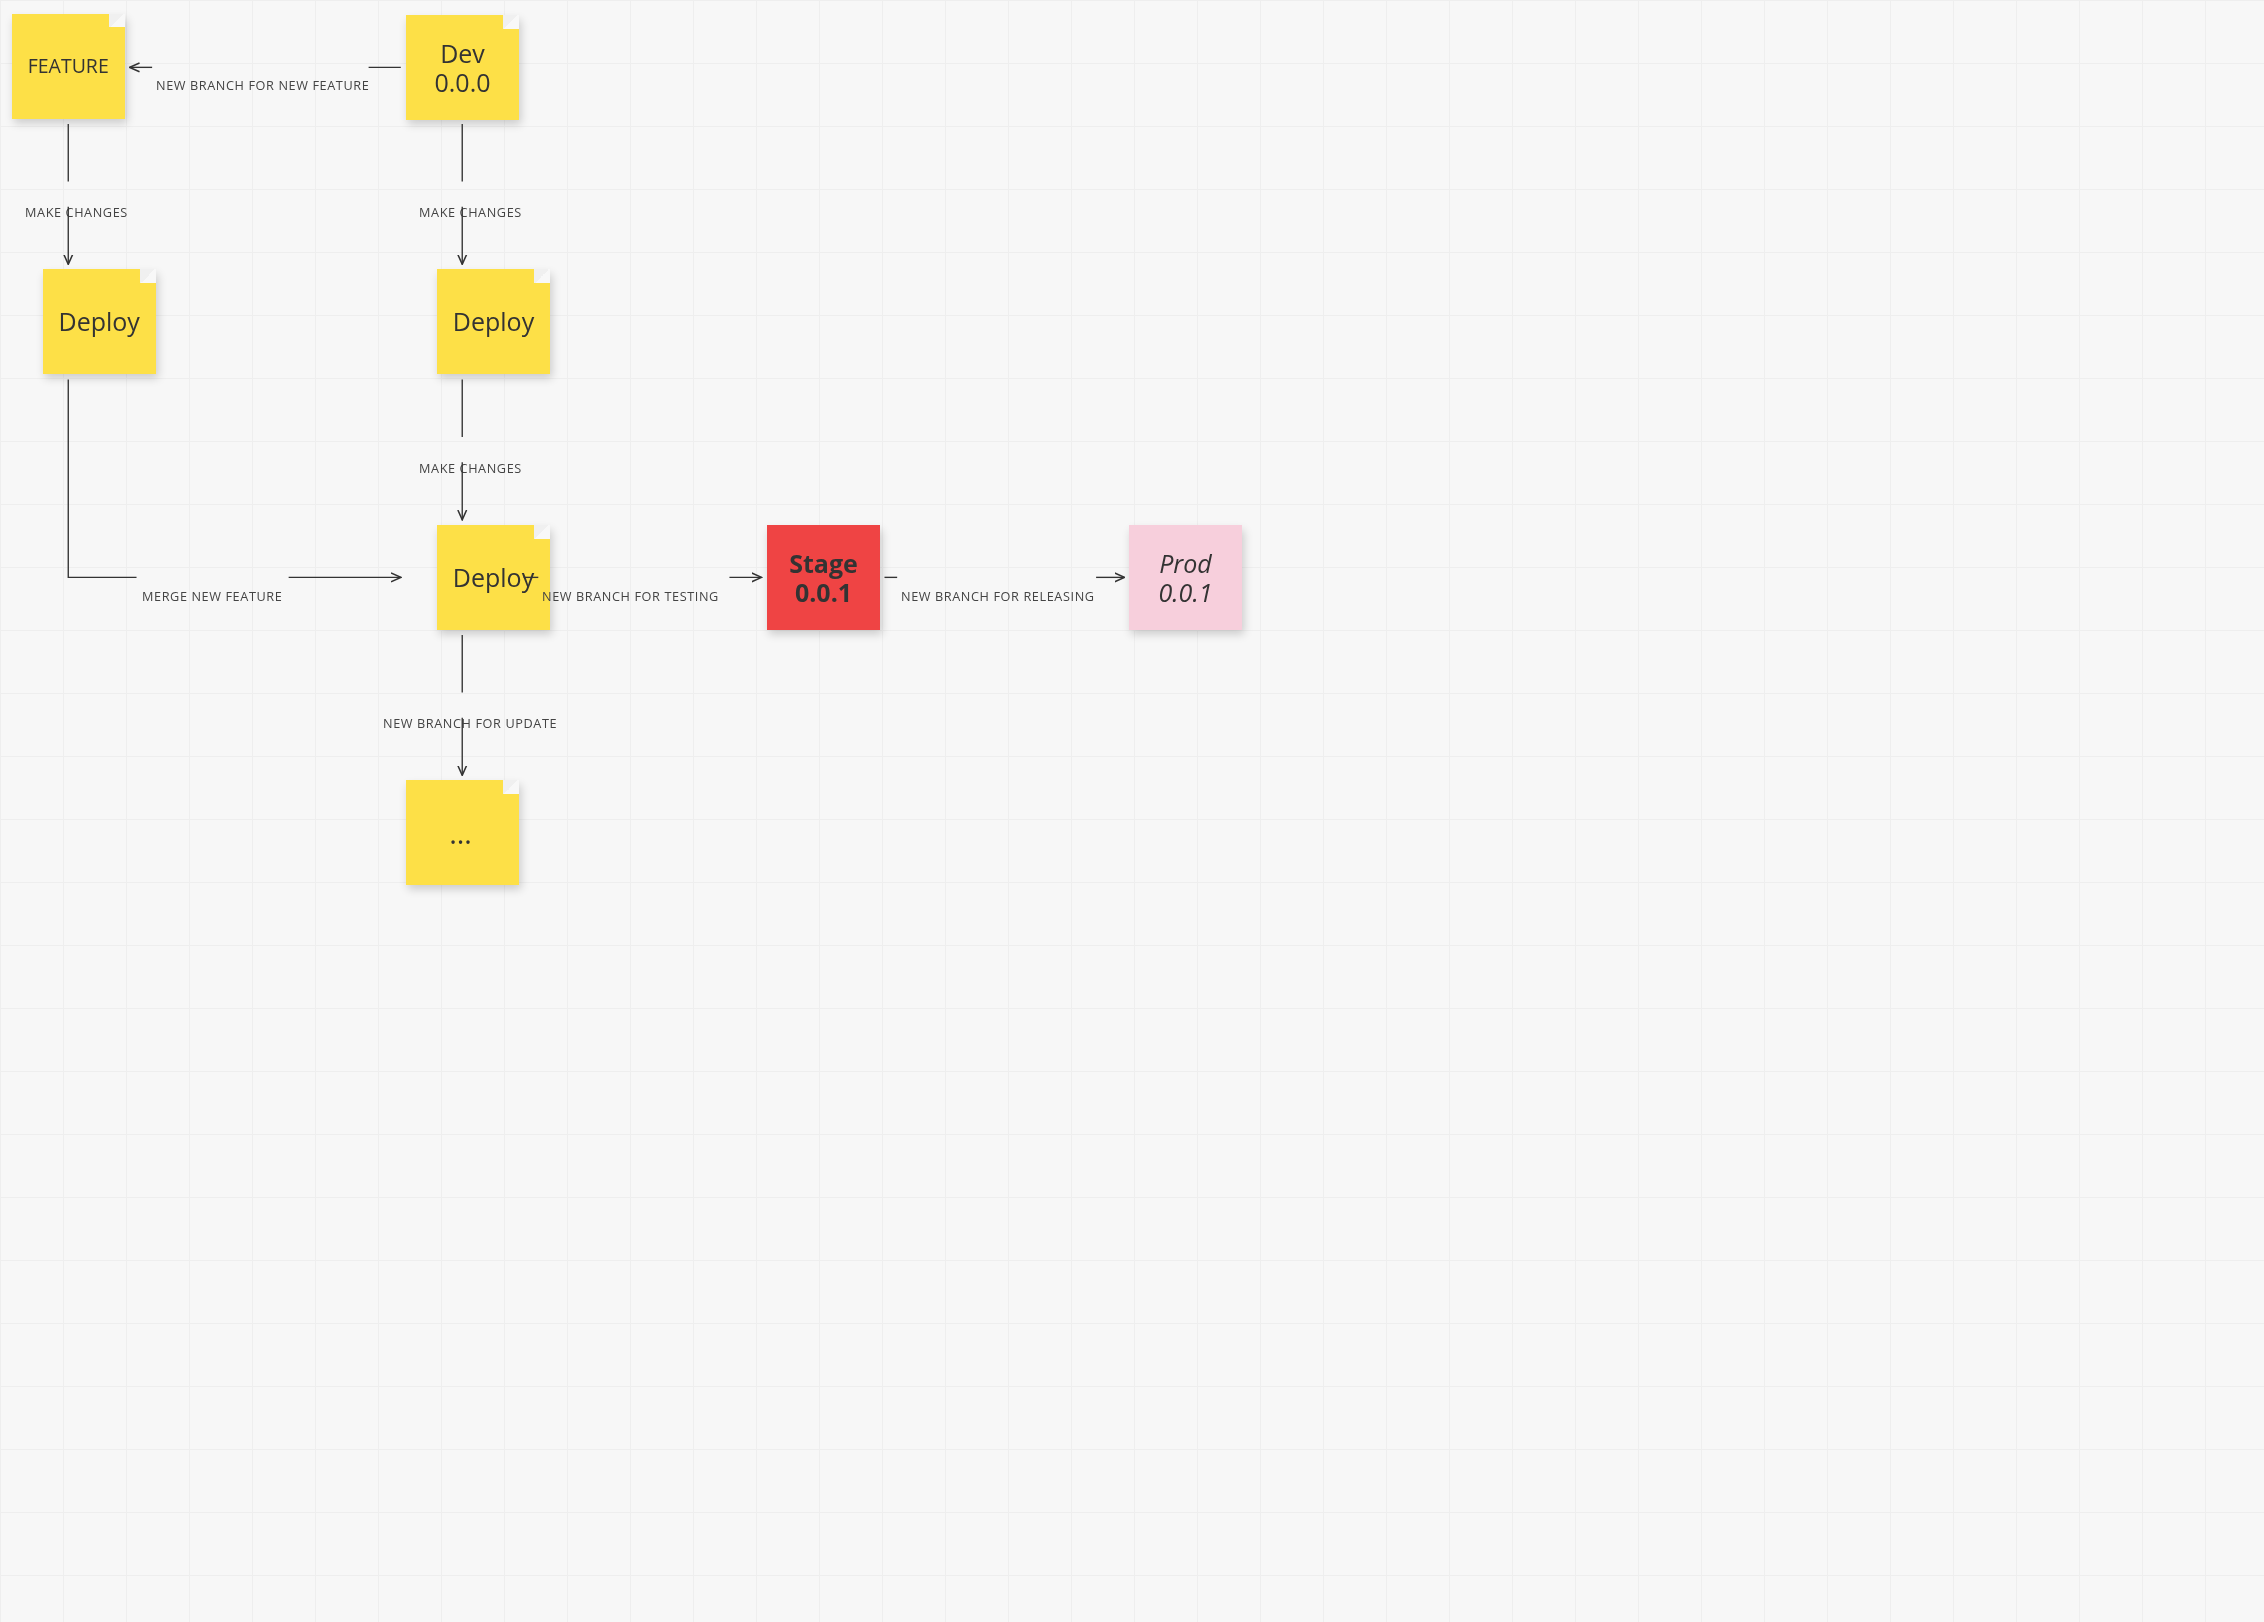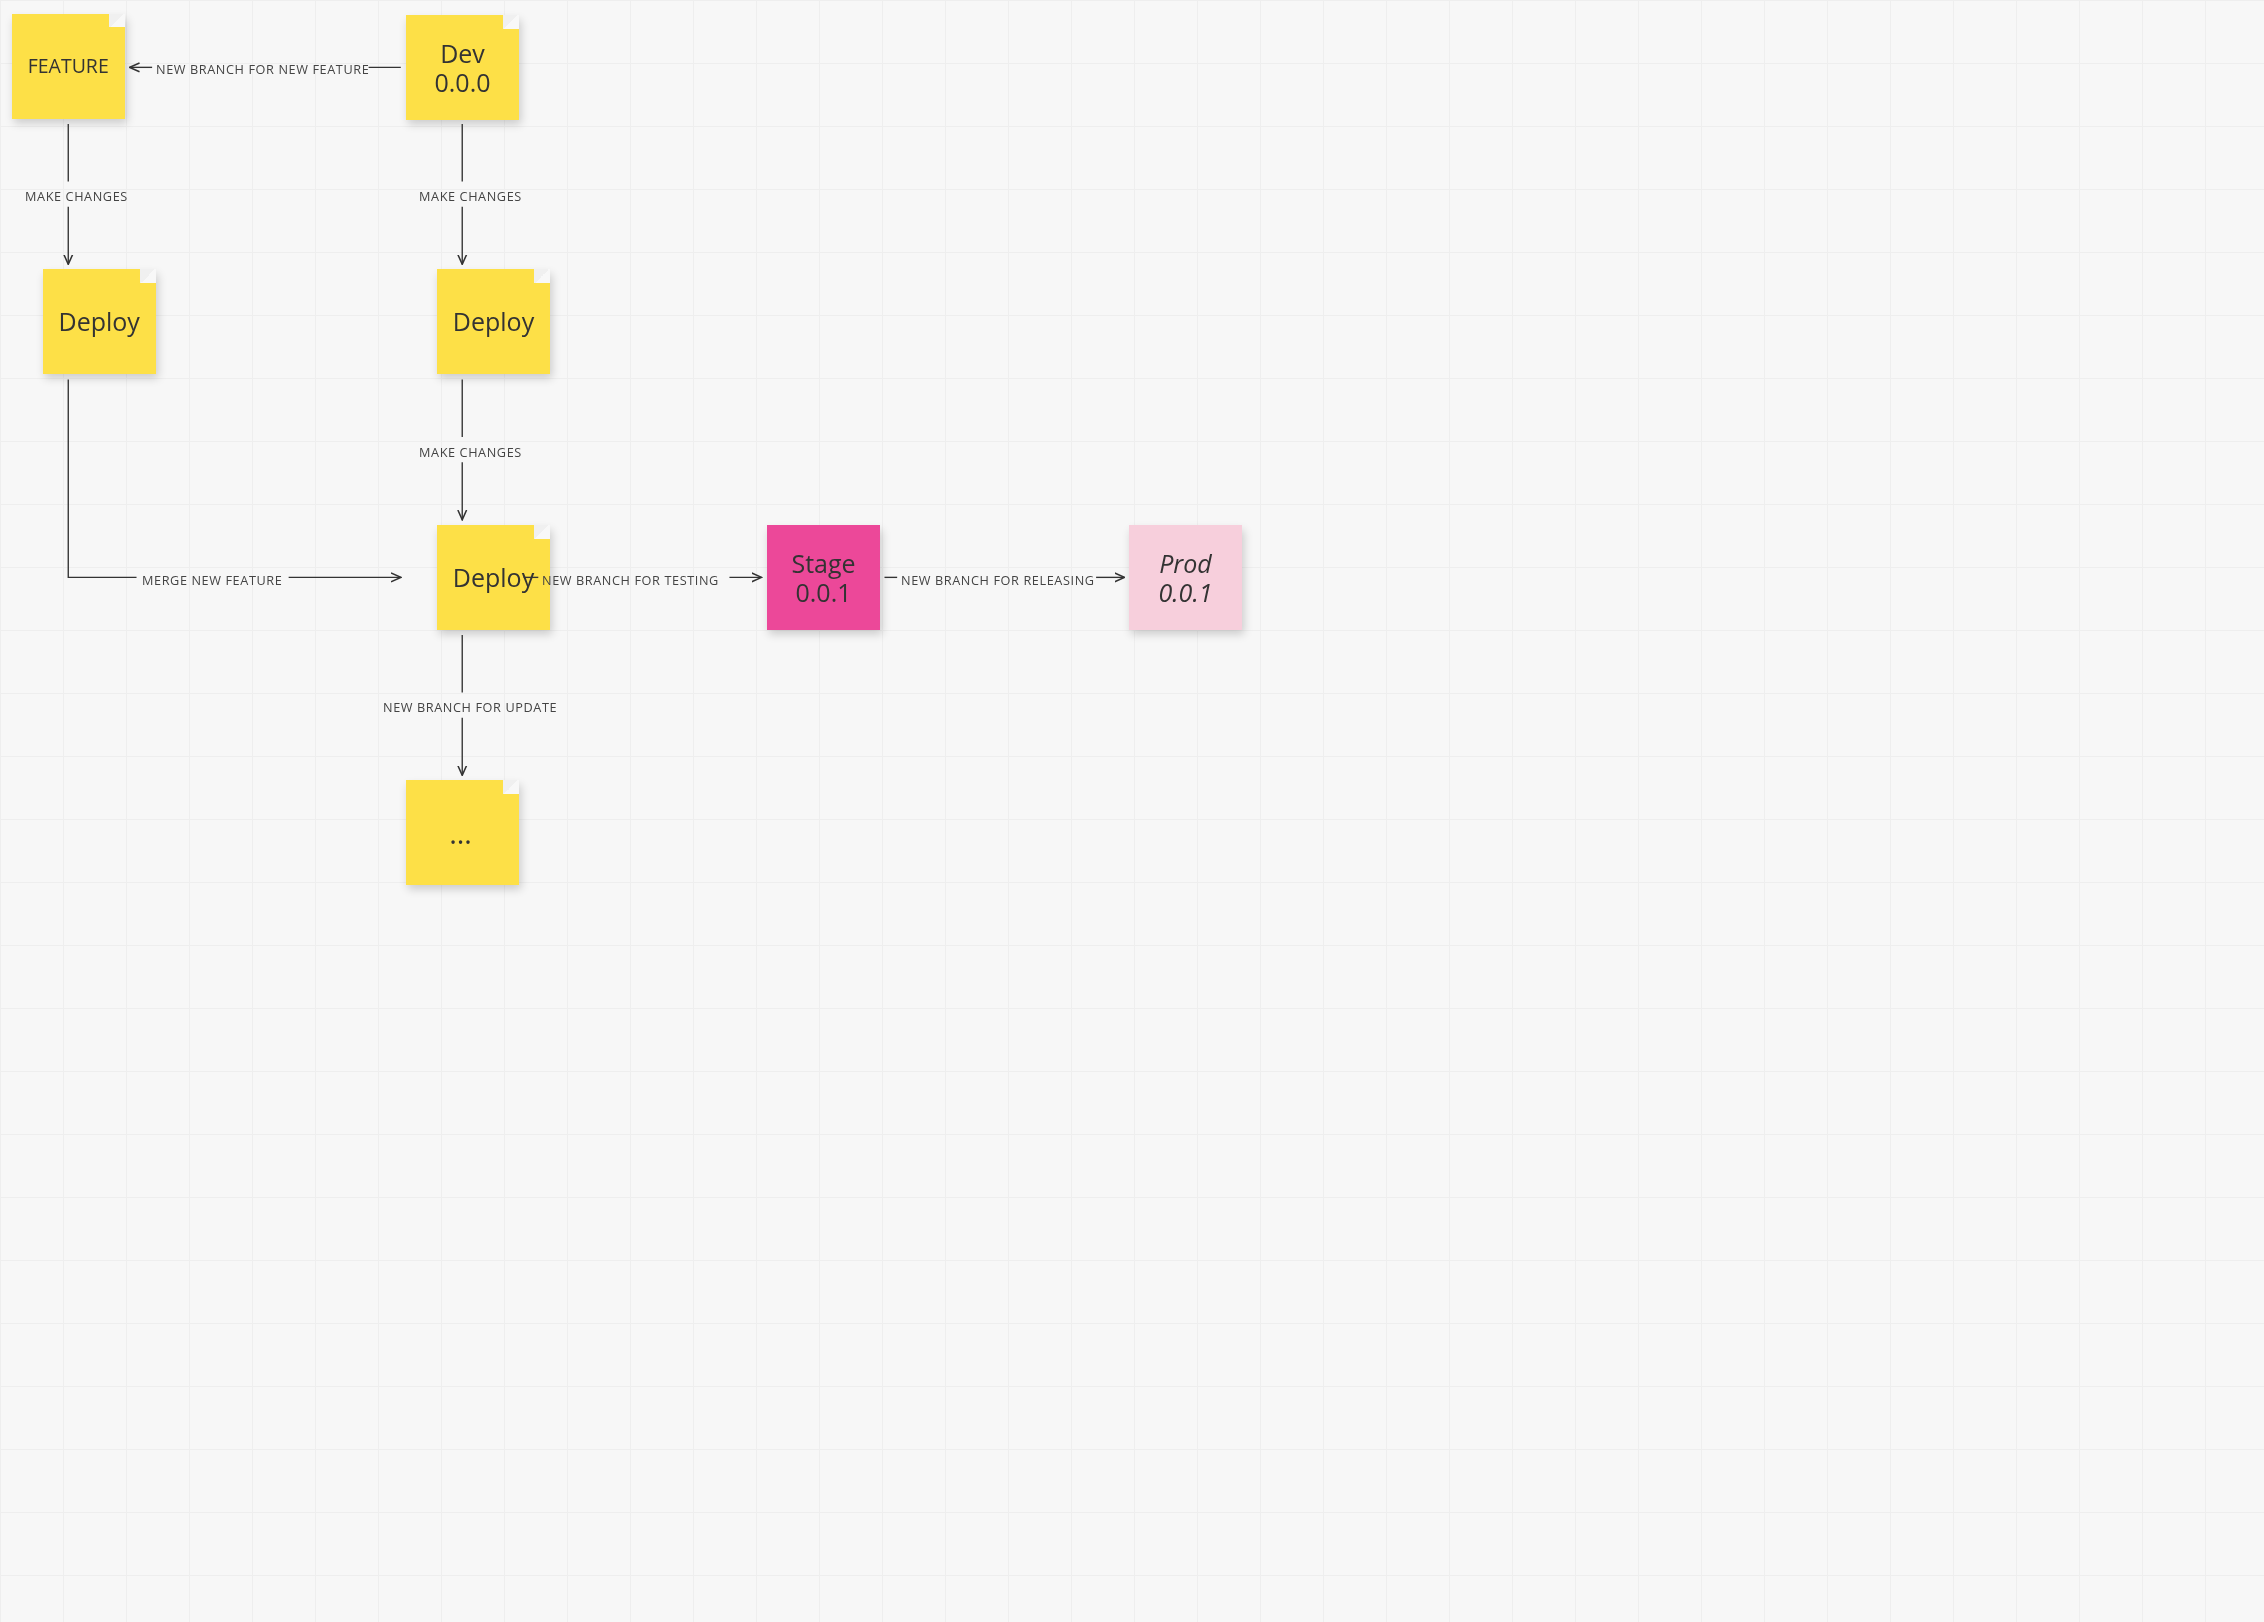--- a/index.html
+++ b/index.html
@@ -18,25 +18,25 @@
     display:flex;align-items:center;justify-content:center;
     text-align:center;
     box-shadow:2px 4.9px 8.8px rgba(0,0,0,0.18);
     line-height:1.15;
     background:#fde047;
   }
   .note.white::before{
     content:"";position:absolute;top:0;right:0;width:15.6px;height:13.7px;
     background:linear-gradient(135deg,#f0f0f0 50%,#f8f8f8 50%);
   }
-  .note.green{background:#ec4899;}
+  .note.green{background:#ef4444;font-weight:bold;}
   .note.pink{background:#f7cfdc;font-style:italic;}
   .label{
     position:absolute;font-size:12.7px;letter-spacing:0.6px;color:#444;
-    font-weight:500;white-space:nowrap;
+    font-weight:500;white-space:nowrap;margin-top:16px;
   }
   .big{font-size:25px;margin-left:31px;}
   .feat{font-size:19.5px;font-weight:400;}
   .dots{font-size:29px;letter-spacing:3.9px;}
   svg.arrows{position:absolute;top:0;left:0;width:1257px;height:909px;pointer-events:none;}
 </style>
 </head>
 <body>
 
 <div class="canvas">

